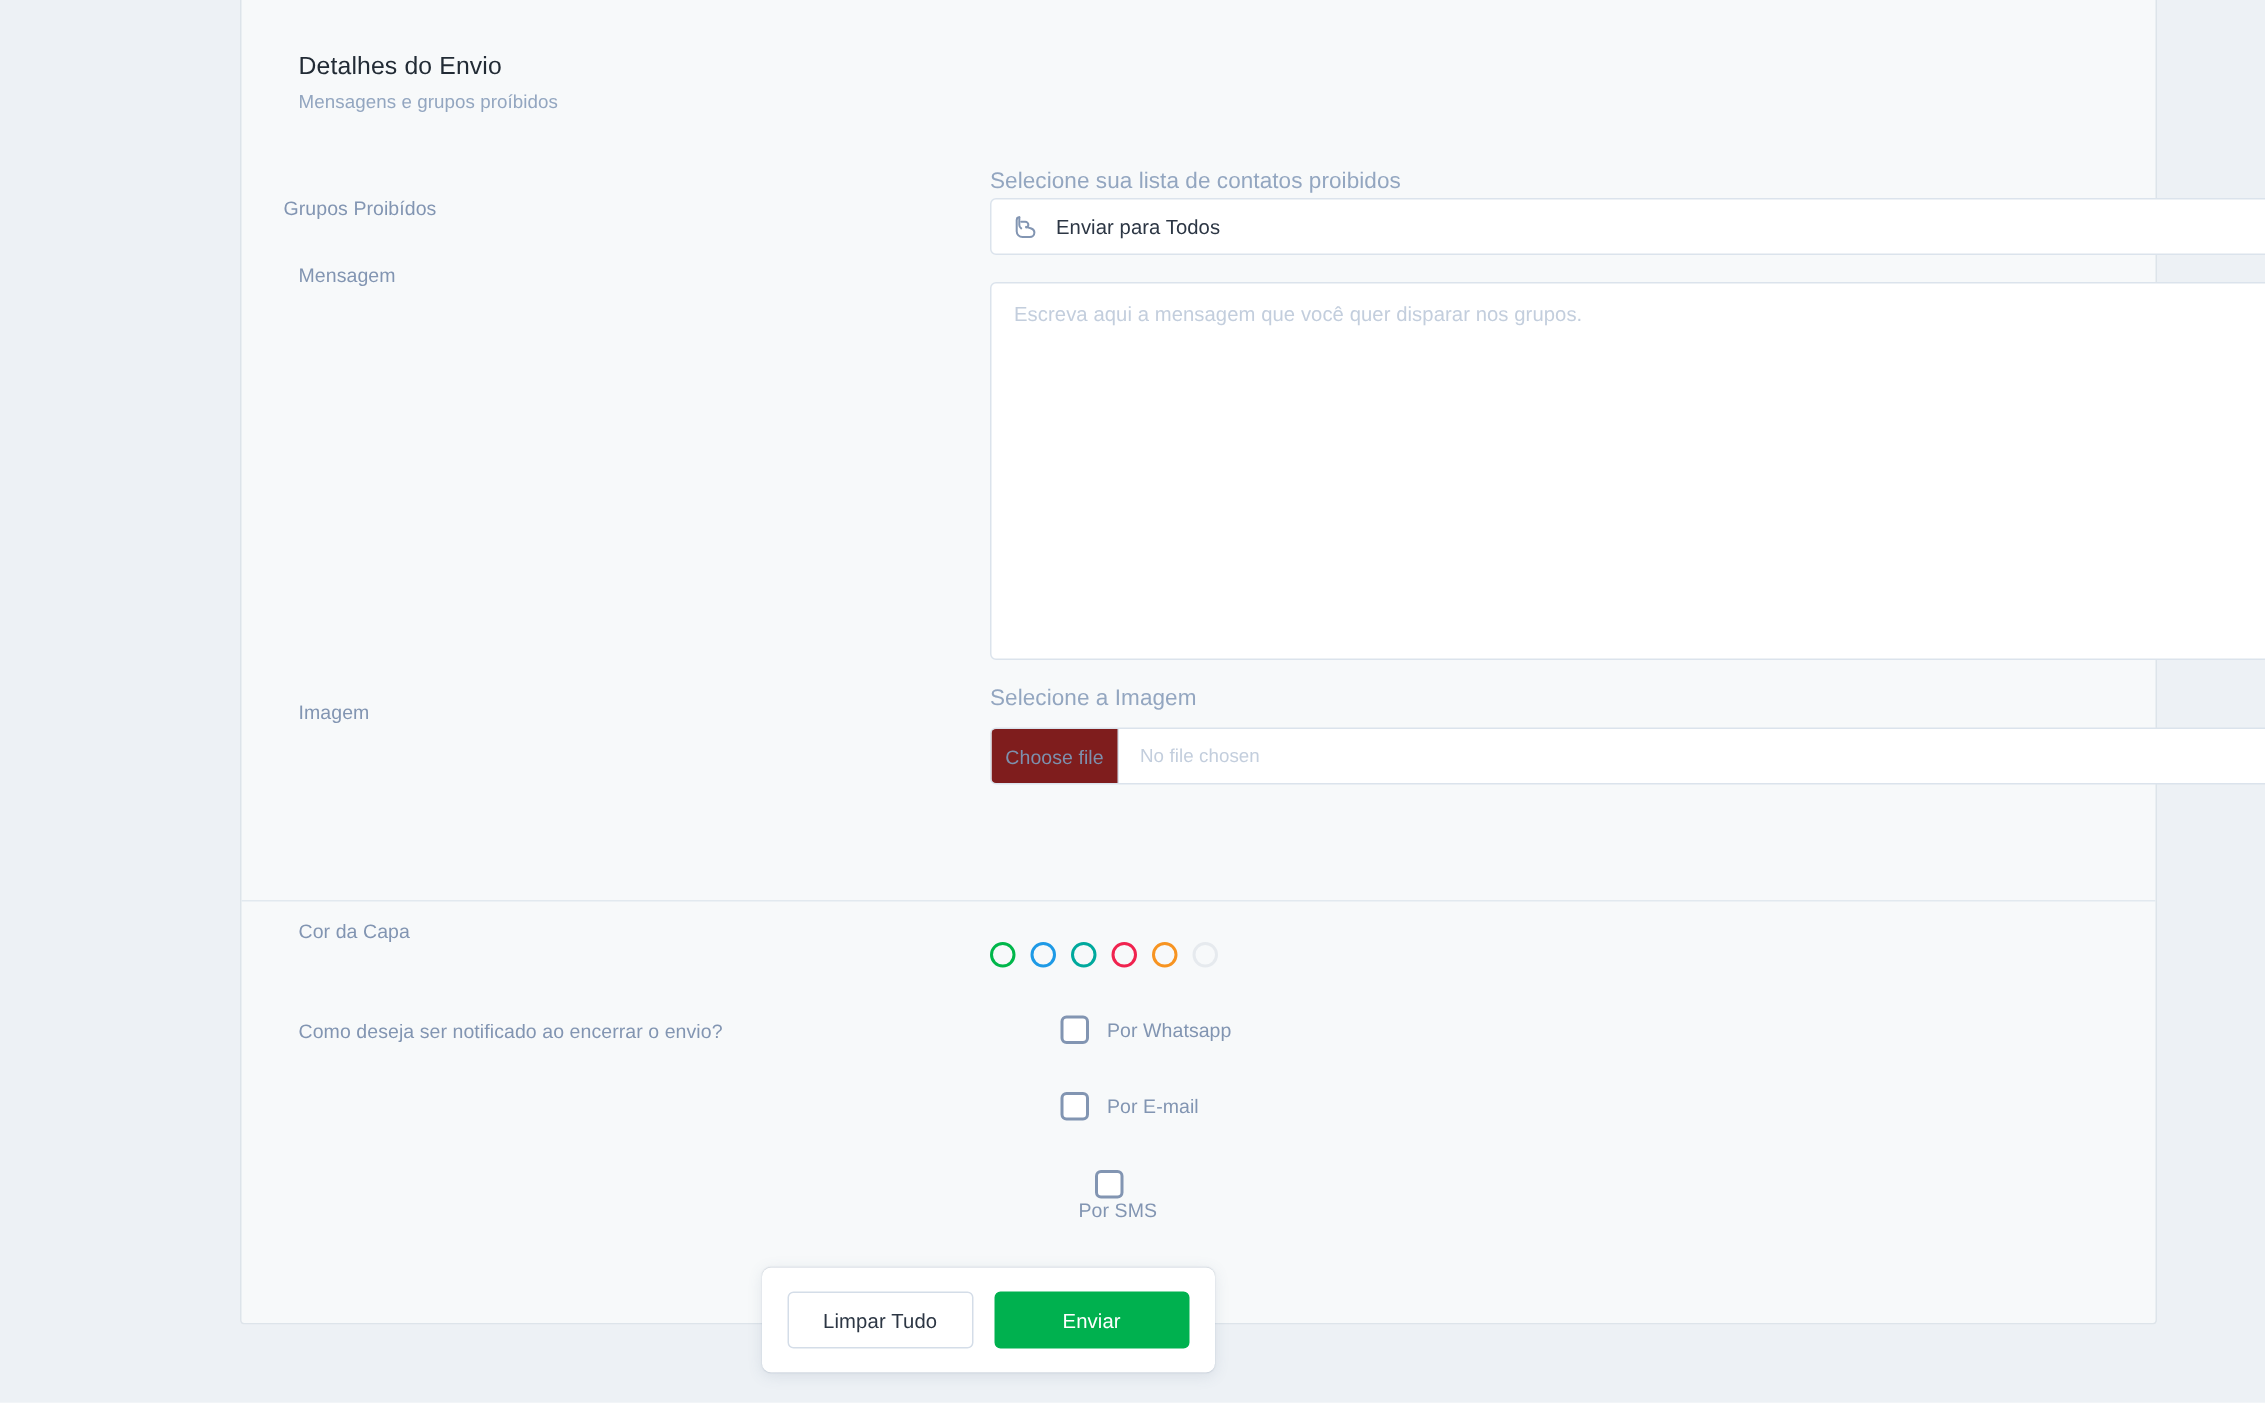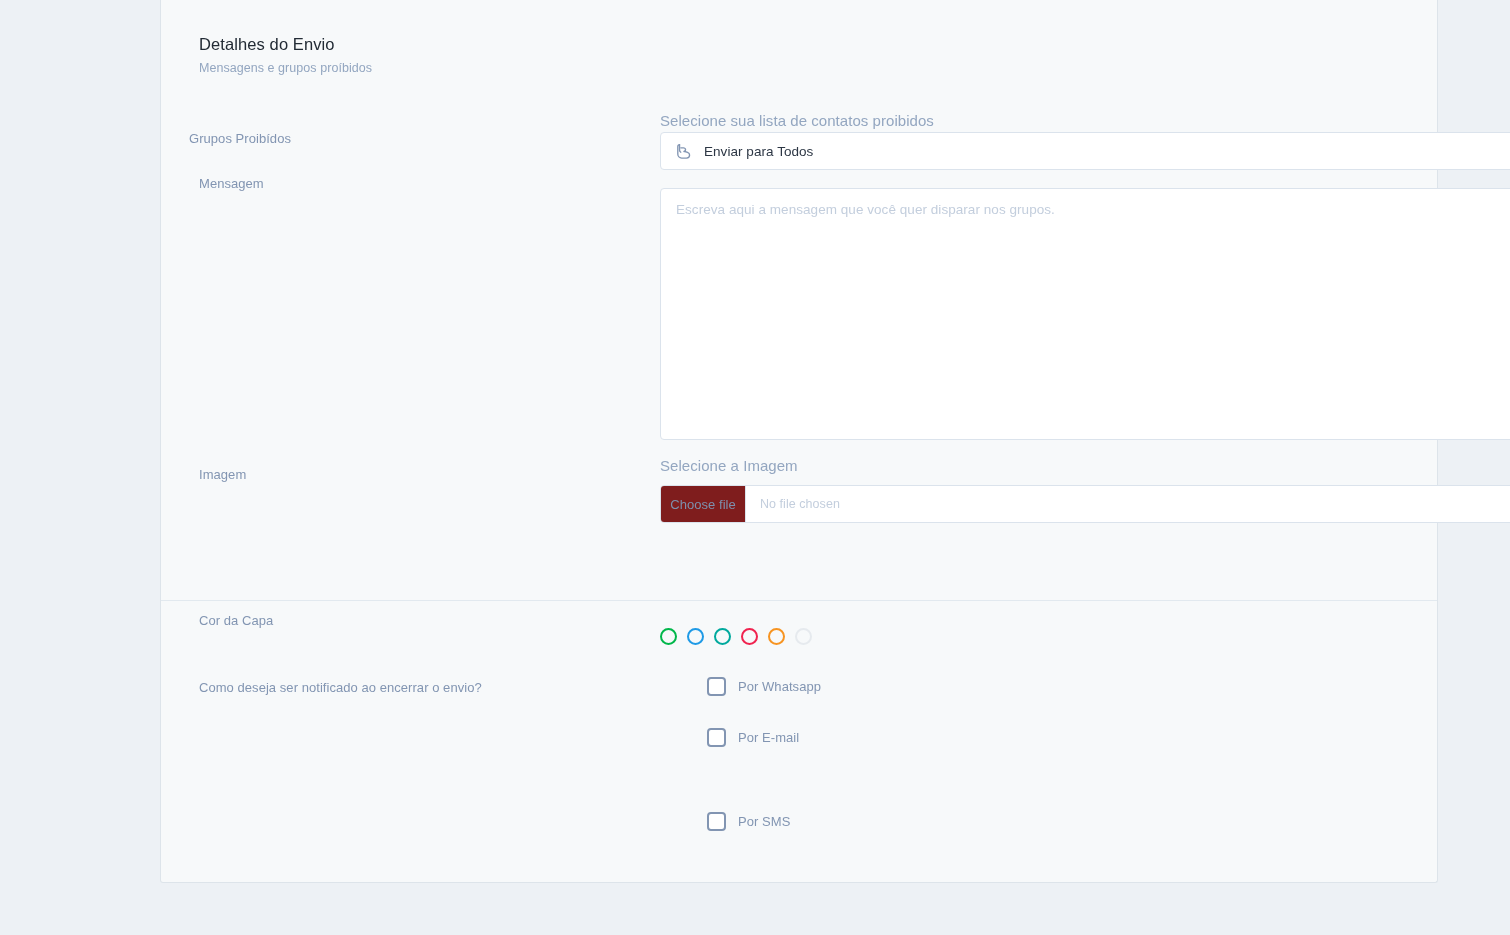--- a/index.html
+++ b/index.html
@@ -309,21 +309,25 @@
     <div class="check-item" style="top:687px;">
       <span class="check-box"></span>
       <span class="check-label">Por Whatsapp</span>
     </div>
 
     <div class="check-item" style="top:738px;">
       <span class="check-box"></span>
       <span class="check-label">Por E-mail</span>
     </div>
 
-    <div class="check-item" style="top:822px;">
+    <div class="check-item" style="top:790px;flex-direction:column;">
       <span class="check-box"></span>
       <span class="check-label">Por SMS</span>
     </div>
 
   </div>
 
+  <div class="action-bar">
+    <button class="btn btn-secondary">Limpar Tudo</button>
+    <button class="btn btn-primary" style="background: rgb(0, 177, 79); border-color: rgb(0, 177, 79);">Enviar</button>
+  </div>
 
 </div>
 
 </body></html>

